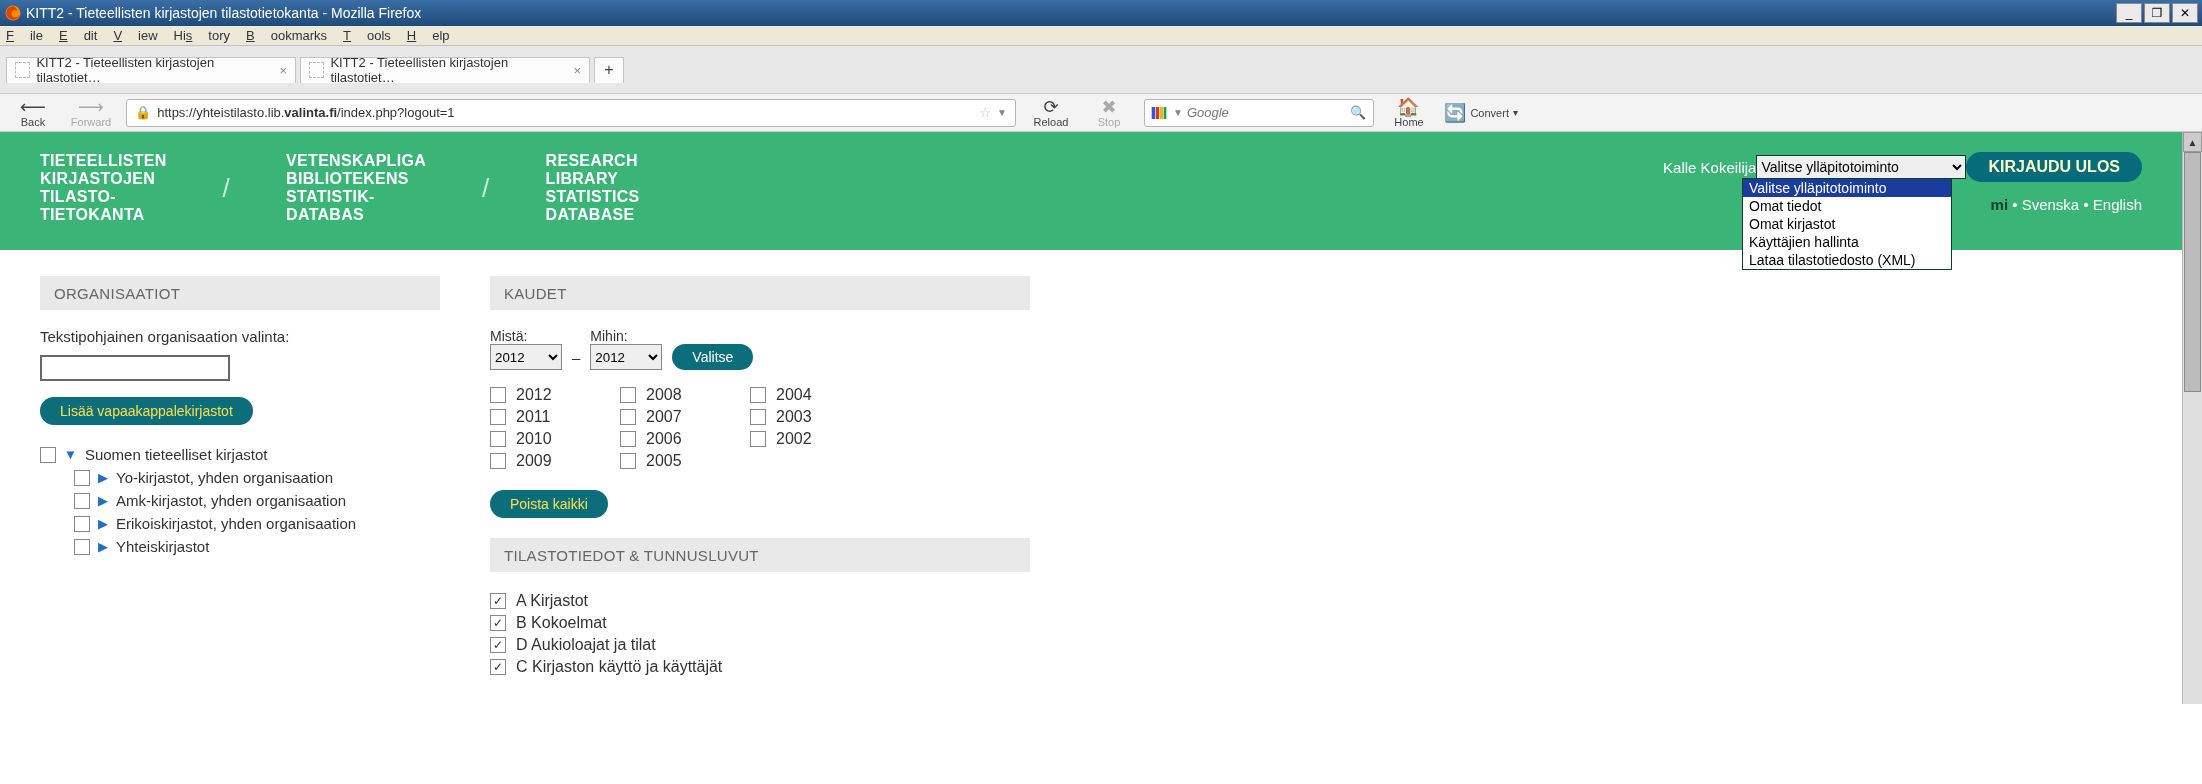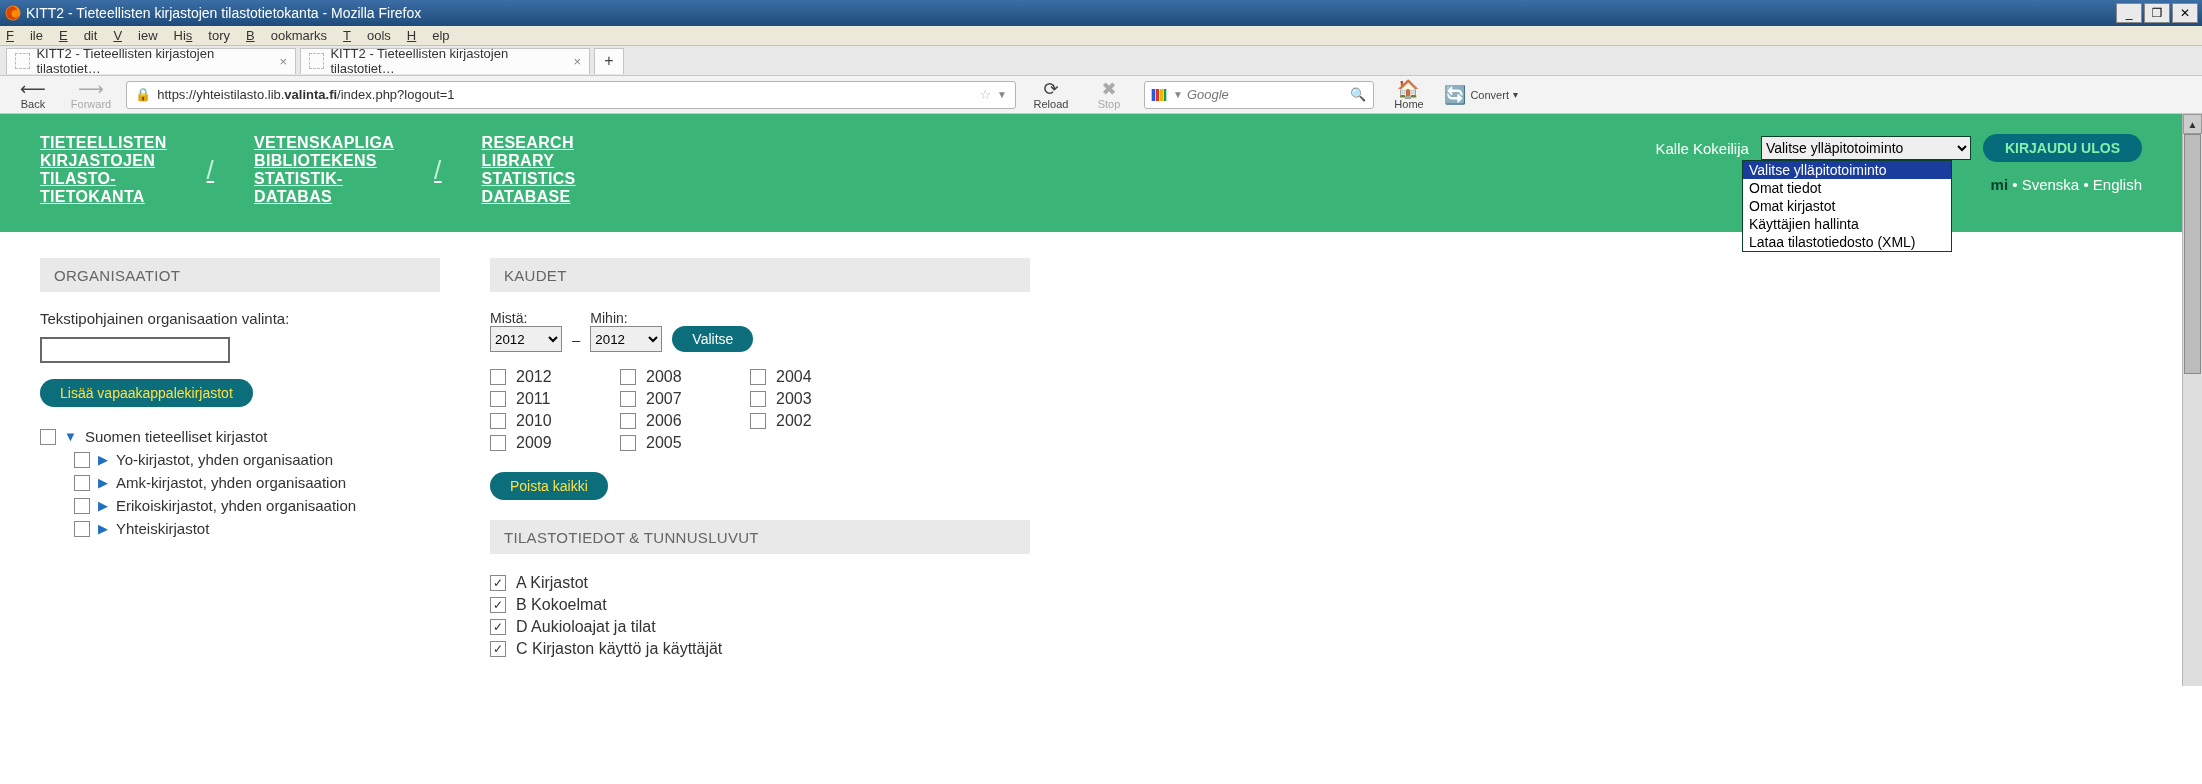--- a/index.html
+++ b/index.html
@@ -8,21 +8,21 @@
     
     .win-titlebar { background: linear-gradient(#3a6ea5,#1f4b7a); color:#fff; height:26px; display:flex; align-items:center; font-size:14px; padding:0 4px; }
     .win-titlebar .ff-icon { width:18px; height:18px; margin-right:4px; display:inline-flex; align-items:center; justify-content:center; }
     .win-titlebar .spacer { flex:1; }
     .win-btn { width:26px; height:20px; background:#eaeaea; color:#000; border:1px solid #888; margin-left:2px; display:inline-flex; align-items:center; justify-content:center; font-size:12px; }
 
     .menubar { background:#ece9d8; height:20px; display:flex; align-items:center; padding:0 6px; font-size:13px; border-bottom:1px solid #c0c0c0; }
     .menubar span { margin-right:16px; cursor:default;}
     .menubar .ul { text-decoration: underline; }
 
-    .tabstrip { background:#e8e8e8; height:30px; display:flex; align-items:center; padding:0 6px; border-bottom:1px solid #c8c8c8;}
+    .tabstrip { background:#e8e8e8; height:48px; display:flex; align-items:center; padding:0 6px; border-bottom:1px solid #c8c8c8;}
     .tab { background:#fcfcfc; border:1px solid #c4c4c4; border-bottom:none; height:26px; display:flex; align-items:center; padding:0 8px; margin-right:4px; font-size:13px; color:#333; max-width:290px;}
     .tab .tab-icon { width:16px; height:16px; border:1px dashed #bbb; margin-right:6px;}
     .tab .tab-close { margin-left:8px; color:#888; }
     .tab.new { width:30px; justify-content:center; font-size:16px; color:#444; }
 
     .toolbar { background:#f3f3f3; height:38px; display:flex; align-items:center; padding:4px 10px; border-bottom:1px solid #c8c8c8; gap:12px;}
     .tb-btn { display:flex; flex-direction:column; align-items:center; font-size:11px; color:#444; width:46px;}
     .tb-btn .ic { font-size:18px; line-height:1;}
     .tb-btn.disabled { color:#aaa; }
     .urlbar { flex:0 0 890px; height:28px; border:1px solid #b5b5b5; border-radius:3px; background:#fff; display:flex; align-items:center; padding:0 8px; font-size:13px;}
@@ -34,27 +34,27 @@
     .searchbar .mag { margin-left:auto; color:#888;}
 
     
     .page-wrap { display:flex; }
     .page { flex:1; }
     .viewport-scrollbar { width:20px; background:#dedede; border-left:1px solid #b5b5b5; position:relative;}
     .viewport-scrollbar .up, .viewport-scrollbar .down { height:20px; background:#ccc; border:1px solid #999; display:flex; align-items:center; justify-content:center; font-size:10px;}
     .viewport-scrollbar .thumb { position:absolute; top:20px; left:1px; right:1px; height:240px; background:#bcbcbc; border:1px solid #8a8a8a;}
 
     .header { background:#3bb577; color:#fff; padding:20px 40px 26px; display:flex; align-items:flex-start; position:relative;}
-    .header .titles { display:flex; gap:40px; font-size:16px; font-weight:bold; letter-spacing:0.3px;text-decoration:underline;}
+    .header .titles { display:flex; gap:56px; font-size:16px; font-weight:bold; letter-spacing:0.3px;}
     .header .titles .sep { color:#c6f0db; font-size:26px; font-weight:normal; align-self:center;}
     .header .right { margin-left:auto; display:flex; flex-direction:column; align-items:flex-end; gap:14px;}
-    .header .row1 { display:flex; align-items:center; gap:12px;}
+    .header .row1 { display:flex; align-items:center; gap:0;}
     .header .user { color:#fff;}
     .header select.admin-sel { width:210px; height:24px; border:1px solid #0c3f2a; font-size:14px;}
-    .logout-btn { background:#066b7a; color:#86efac; border-radius:18px; padding:6px 22px; font-weight:bold; border:none; font-size:14px;text-align:right;}
+    .logout-btn { background:#066b7a; color:#fef9c3; border-radius:18px; padding:6px 22px; font-weight:bold; border:none; font-size:16px;text-align:right;}
     .header .row2 { color:#0a5c3e; }
     .header .row2 .bold { font-weight:bold; color:#0a3f29; }
     .header .row2 .lang { color:#fff;}
 
     .admin-dropdown { position:absolute; top:46px; right:230px; width:210px; background:#fff; border:1px solid #0c3f2a; font-size:14px;}
     .admin-dropdown div { padding:1px 6px; color:#000;}
     .admin-dropdown div.sel { background:#1a3c9c; color:#fff;}
 
     .content { display:flex; padding:26px 40px; gap:50px; align-items:flex-start;}
     .panel-title { background:#e9e9e9; height:34px; display:flex; align-items:center; padding:0 14px; color:#666; font-size:15px; letter-spacing:0.3px; margin-bottom:18px; width:100%;}

